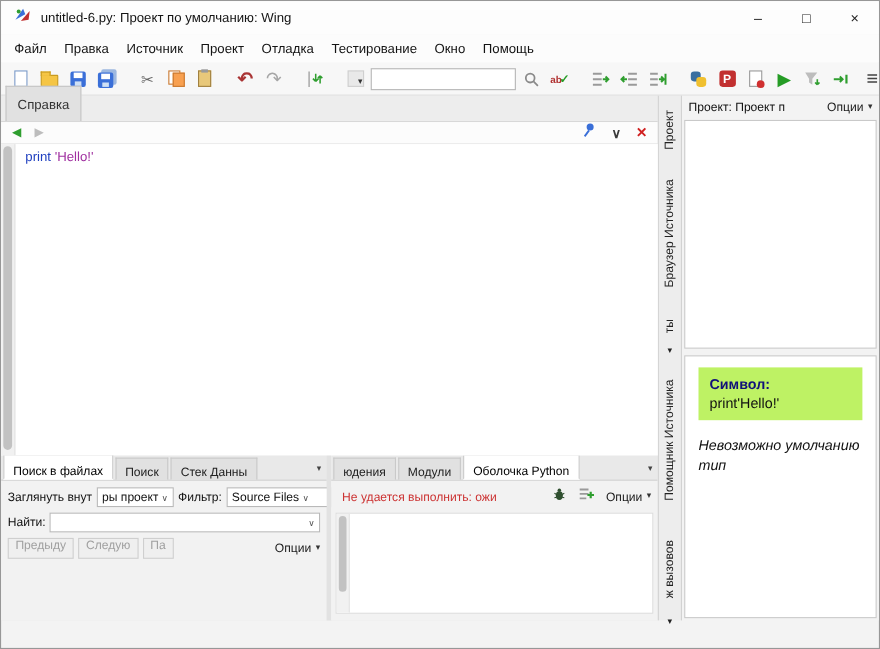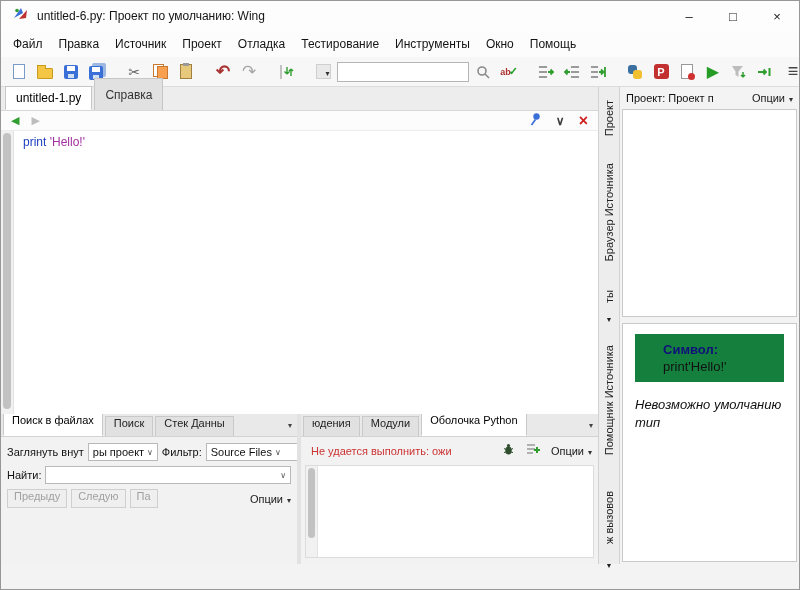--- a/index.html
+++ b/index.html
@@ -70,36 +70,36 @@
   .edit-scroll .thumb{width:8px;height:99%;background:#c2c2c2;border-radius:4px}
   .code{position:absolute;left:22px;top:4px;font-family:"DejaVu Sans Mono",monospace;font-size:12px;white-space:pre}
   .kw{color:#2040c0}
   .str{color:#a030a0}
 
   .bottom-row{height:150px;display:flex;flex:none;background:#e6e6e6}
   .gap-v{width:4px;background:#e2e2e2;flex:none}
   .search-panel{width:296px;background:#f2f2f2;display:flex;flex-direction:column;flex:none}
   .shell-panel{flex:1;background:#f2f2f2;display:flex;flex-direction:column;overflow:hidden}
   .ptabs{height:23px;display:flex;align-items:flex-end;background:#e9e9e9;border-bottom:1px solid #d2d2d2;padding-left:2px;flex:none}
-  .ptab{height:20px;display:flex;align-items:flex-start;padding:0 8px;font-size:11px;background:#e1e1e1;border:1px solid #c9c9c9;border-bottom:none;margin-right:2px;white-space:nowrap;overflow:hidden;color:#222;flex:none}
+  .ptab{height:20px;display:flex;align-items:flex-end;padding:0 8px;font-size:11px;background:#e1e1e1;border:1px solid #c9c9c9;border-bottom:none;margin-right:2px;white-space:nowrap;overflow:hidden;color:#222;flex:none}
   .ptab.active{background:#fff;height:23px;border-bottom:1px solid #fff;color:#000}
   .ptab-more{margin-left:auto;margin-right:5px;font-size:8px;color:#444;align-self:center}
 
   .sp-body{padding:6px 6px;display:flex;flex-direction:column;gap:5px;font-size:11px;color:#111}
   .row{display:flex;align-items:center;gap:4px}
   .lbl{white-space:nowrap;overflow:hidden;flex:none}
   .combo{display:flex;align-items:center;gap:3px;border:1px solid #b9b9b9;background:#fff;height:18px;padding:0 4px;font-size:11px;overflow:hidden}
   .cv{white-space:nowrap;overflow:hidden}
   .chev{font-size:8px;color:#555;flex:none}
   .combo-lookin{width:70px;flex:none}
   .combo-filter{width:96px;flex:none}
   .combo-find{flex:1}
   .find-input{border:none;outline:none;flex:1;min-width:0;font-size:11px;background:transparent}
   .btn{height:19px;padding:0 6px;font-size:11px;color:#a0a0a0;background:#efefef;border:1px solid #cfcfcf;white-space:nowrap;overflow:hidden}
-  .options{margin-left:auto;display:flex;align-items:flex-end;gap:4px;font-size:11px;color:#1a1a1a;white-space:nowrap}
+  .options{margin-left:auto;display:flex;align-items:flex-start;gap:4px;font-size:11px;color:#1a1a1a;white-space:nowrap}
   .opt-tri{font-size:8px;color:#333}
 
   .shell-head{display:flex;align-items:center;padding:5px 6px 3px 10px;gap:8px;flex:none}
   .err{color:#cc3333;font-size:11px;white-space:nowrap;overflow:hidden}
   .shell-icons{margin-left:auto;display:flex;align-items:center;gap:10px}
   .shell-box{flex:1;margin:2px 4px 6px 4px;background:#fff;border:1px solid #dcdcdc;position:relative;overflow:hidden}
   .shell-scroll{position:absolute;left:0;top:0;bottom:0;width:12px;background:#f1f1f1;border-right:1px solid #e3e3e3;padding:2px}
   .shell-scroll .thumb{width:7px;height:80%;background:#c2c2c2;border-radius:4px}
 
   
@@ -115,21 +115,21 @@
   .vbottom{margin-top:auto;margin-bottom:2px}
 
   
   .right-col{flex:1;display:flex;flex-direction:column;background:#f3f3f3;overflow:hidden}
   .proj-panel{height:230px;display:flex;flex-direction:column;flex:none}
   .proj-head{height:22px;display:flex;align-items:center;padding:0 6px;font-size:11px;gap:4px;color:#111}
   .proj-title{white-space:nowrap;overflow:hidden;flex:1}
   .proj-body{flex:1;background:#fff;border:1px solid #c9c9c9;margin:0 2px}
   .r-gap{height:6px;flex:none}
   .assist-panel{flex:1;background:#fff;border:1px solid #c9c9c9;margin:0 2px 2px 2px;padding:10px 12px;overflow:hidden}
-  .symbol-box{background:#15803d;padding:8px 28px;font-size:13px}
+  .symbol-box{background:#bef264;padding:8px 10px;font-size:13px}
   .symbol-label{font-weight:bold;color:#10107a}
   .symbol-value{color:#111;margin-top:2px}
   .assist-note{font-style:italic;font-size:13px;margin-top:14px;color:#111;line-height:1.35;max-width:150px}
 
   
   .statusbar{position:absolute;left:0;right:0;bottom:0;height:25px;background:#f1f1f1;border-top:1px solid #d9d9d9;display:flex;align-items:center;padding:0 10px;gap:8px;font-size:12px;color:#141414}
 </style>
 </head>
 <body>
 
@@ -151,21 +151,20 @@
     </div>
   </div>
 
   <div class="menubar">
     <span class="menu-item">Файл</span>
     <span class="menu-item">Правка</span>
     <span class="menu-item">Источник</span>
     <span class="menu-item">Проект</span>
     <span class="menu-item">Отладка</span>
     <span class="menu-item">Тестирование</span>
-    <span class="menu-item">Инструменты</span>
     <span class="menu-item">Окно</span>
     <span class="menu-item">Помощь</span>
   </div>
 
   <div class="toolbar">
     <span class="ti">
         <span class="i-page"></span>
       </span>
     <span class="ti">
         <span class="i-folder"></span>
@@ -255,23 +254,20 @@
     </span>
     <span class="tb-spacer"></span>
     <span class="ti glyph-menu">≡</span>
   </div>
 
   <div class="main">
 
     <div class="left-col">
 
       <div class="tabbar">
-        <div class="tab active">
-            <span>untitled-1.py</span>
-          </div>
         <div class="tab">
             <span>Справка</span>
           </div>
       </div>
 
       <div class="navbar">
         <span class="nav-back">◀</span>
         <span class="nav-fwd">▶</span>
         <span class="nav-right">
           <span>

